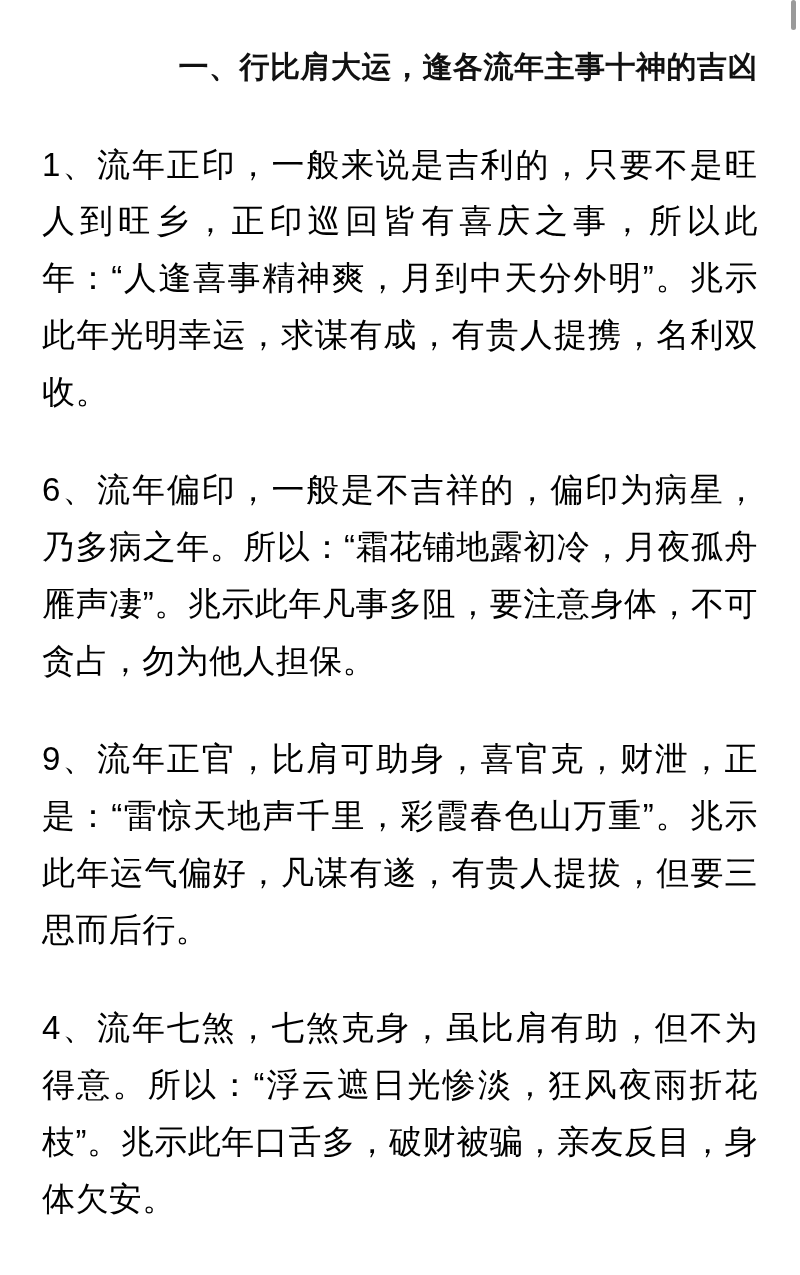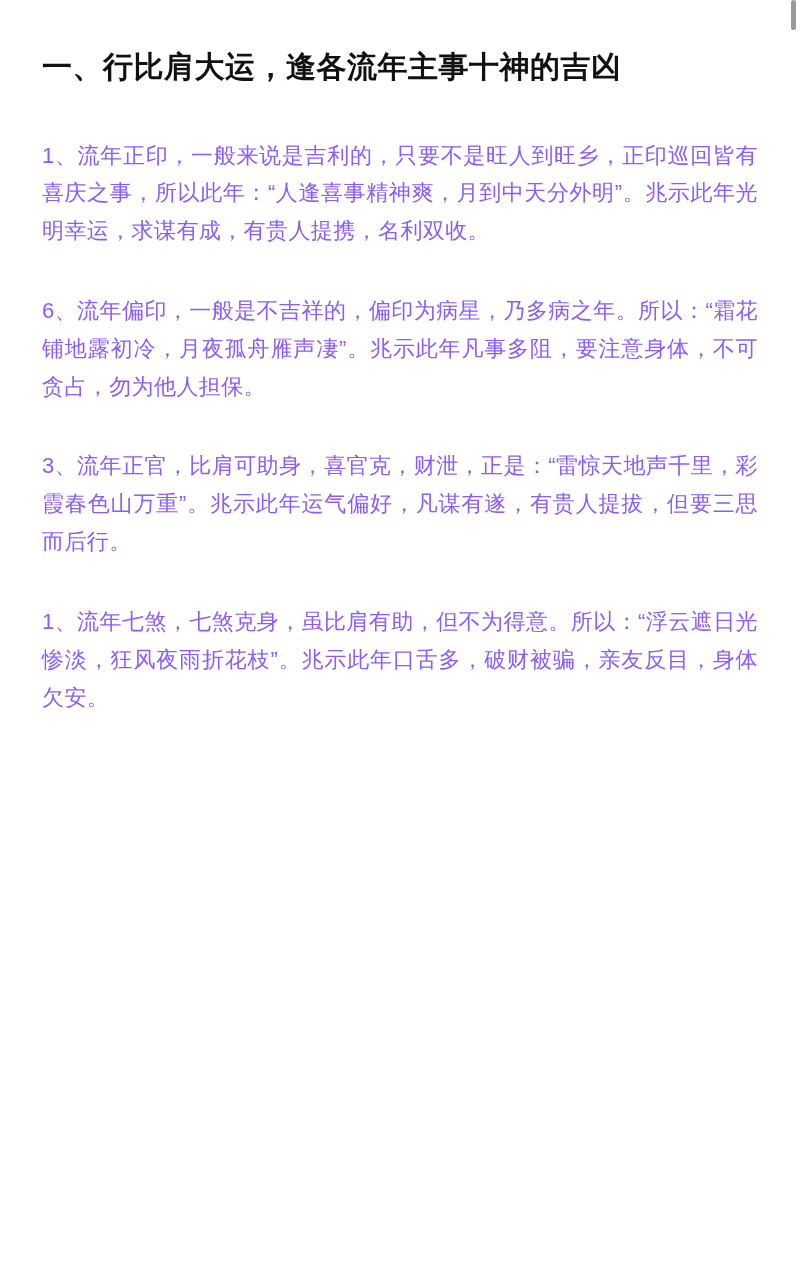--- a/index.html
+++ b/index.html
@@ -28,43 +28,44 @@
     height: 30px;
     background: #9a9a9a;
     border-radius: 3px;
   }
   .heading {
     font-size: 30px;
     line-height: 1.55;
     font-weight: 700;
     letter-spacing: 0.5px;
     color: #111111;
-    margin: 0 0 46px 0;
+    margin: 0 0 46px 12px;
+    text-align: right;
   }
   .para {
-    font-size: 22px;
+    font-size: 33px;
     line-height: 1.72;
     font-weight: 400;
     letter-spacing: 0.4px;
-    color: #8b5cf6;
+    color: #000000;
     margin: 0 0 42px 0;
     text-align: justify;
     text-justify: inter-ideograph;
   }
   .para:last-child {
     margin-bottom: 0;
   }
 </style>
 </head>
 <body>
 
 <div class="scrollbar"></div>
 
 <div class="page">
 
   <h1 class="heading">一、行比肩大运，逢各流年主事十神的吉凶</h1>
 
   <p class="para">1、流年正印，一般来说是吉利的，只要不是旺人到旺乡，正印巡回皆有喜庆之事，所以此年：“人逢喜事精神爽，月到中天分外明”。兆示此年光明幸运，求谋有成，有贵人提携，名利双收。</p>
   <p class="para">6、流年偏印，一般是不吉祥的，偏印为病星，乃多病之年。所以：“霜花铺地露初冷，月夜孤舟雁声凄”。兆示此年凡事多阻，要注意身体，不可贪占，勿为他人担保。</p>
-  <p class="para">3、流年正官，比肩可助身，喜官克，财泄，正是：“雷惊天地声千里，彩霞春色山万重”。兆示此年运气偏好，凡谋有遂，有贵人提拔，但要三思而后行。</p>
-  <p class="para">1、流年七煞，七煞克身，虽比肩有助，但不为得意。所以：“浮云遮日光惨淡，狂风夜雨折花枝”。兆示此年口舌多，破财被骗，亲友反目，身体欠安。</p>
+  <p class="para">9、流年正官，比肩可助身，喜官克，财泄，正是：“雷惊天地声千里，彩霞春色山万重”。兆示此年运气偏好，凡谋有遂，有贵人提拔，但要三思而后行。</p>
+  <p class="para">4、流年七煞，七煞克身，虽比肩有助，但不为得意。所以：“浮云遮日光惨淡，狂风夜雨折花枝”。兆示此年口舌多，破财被骗，亲友反目，身体欠安。</p>
 
 </div>
 
 </body></html>

